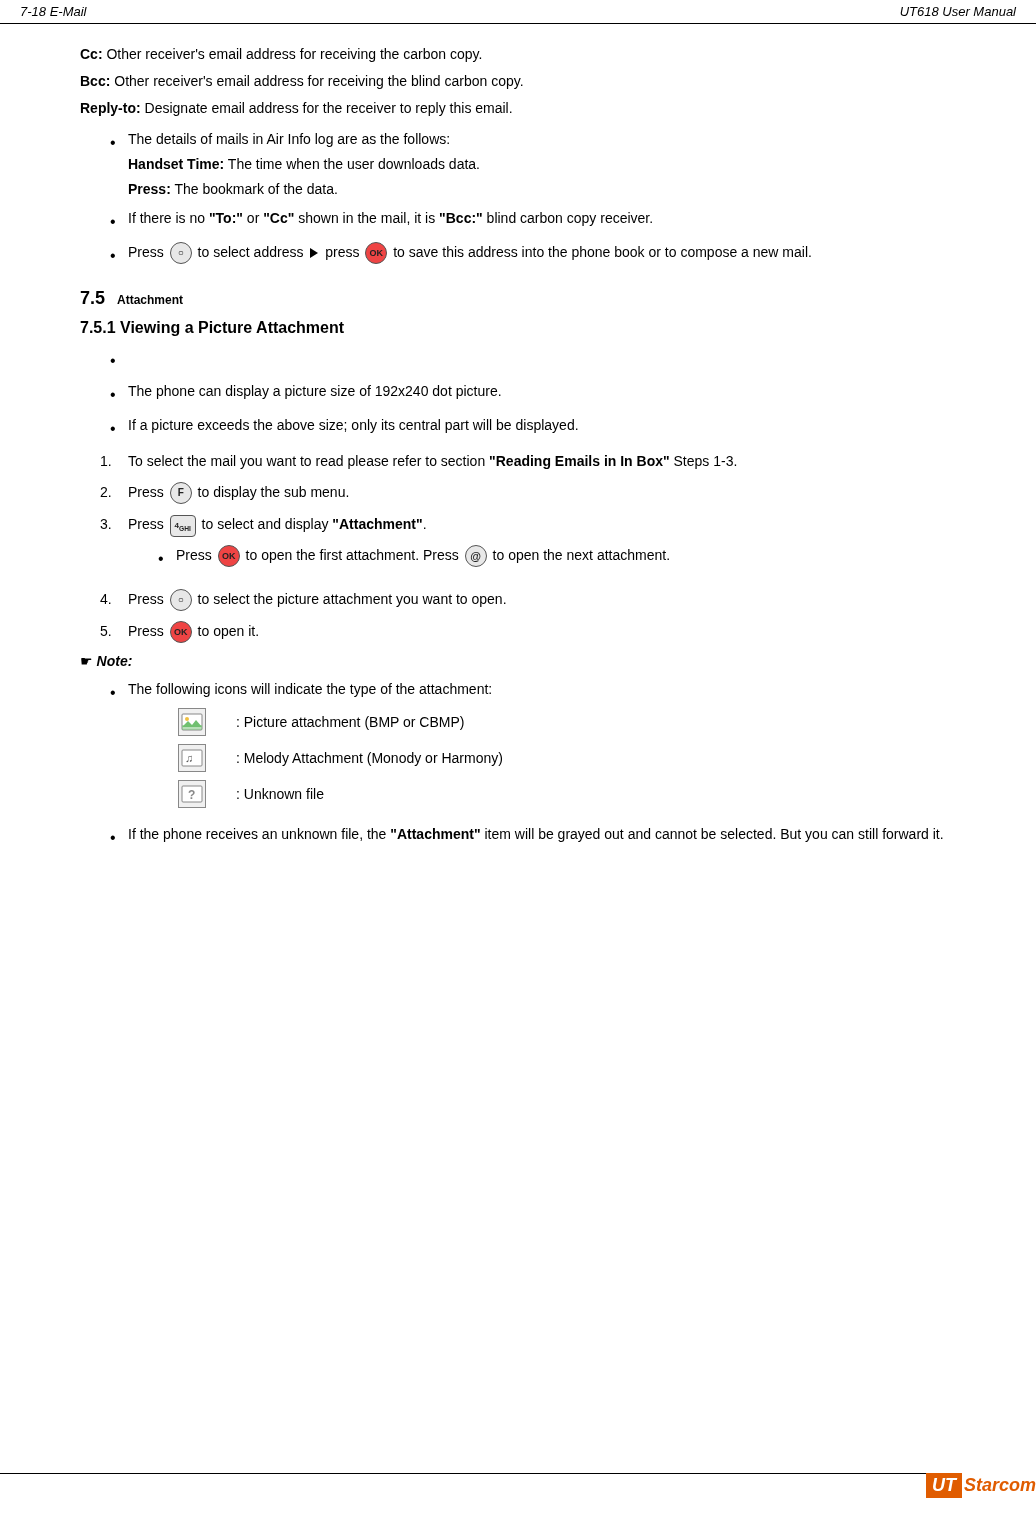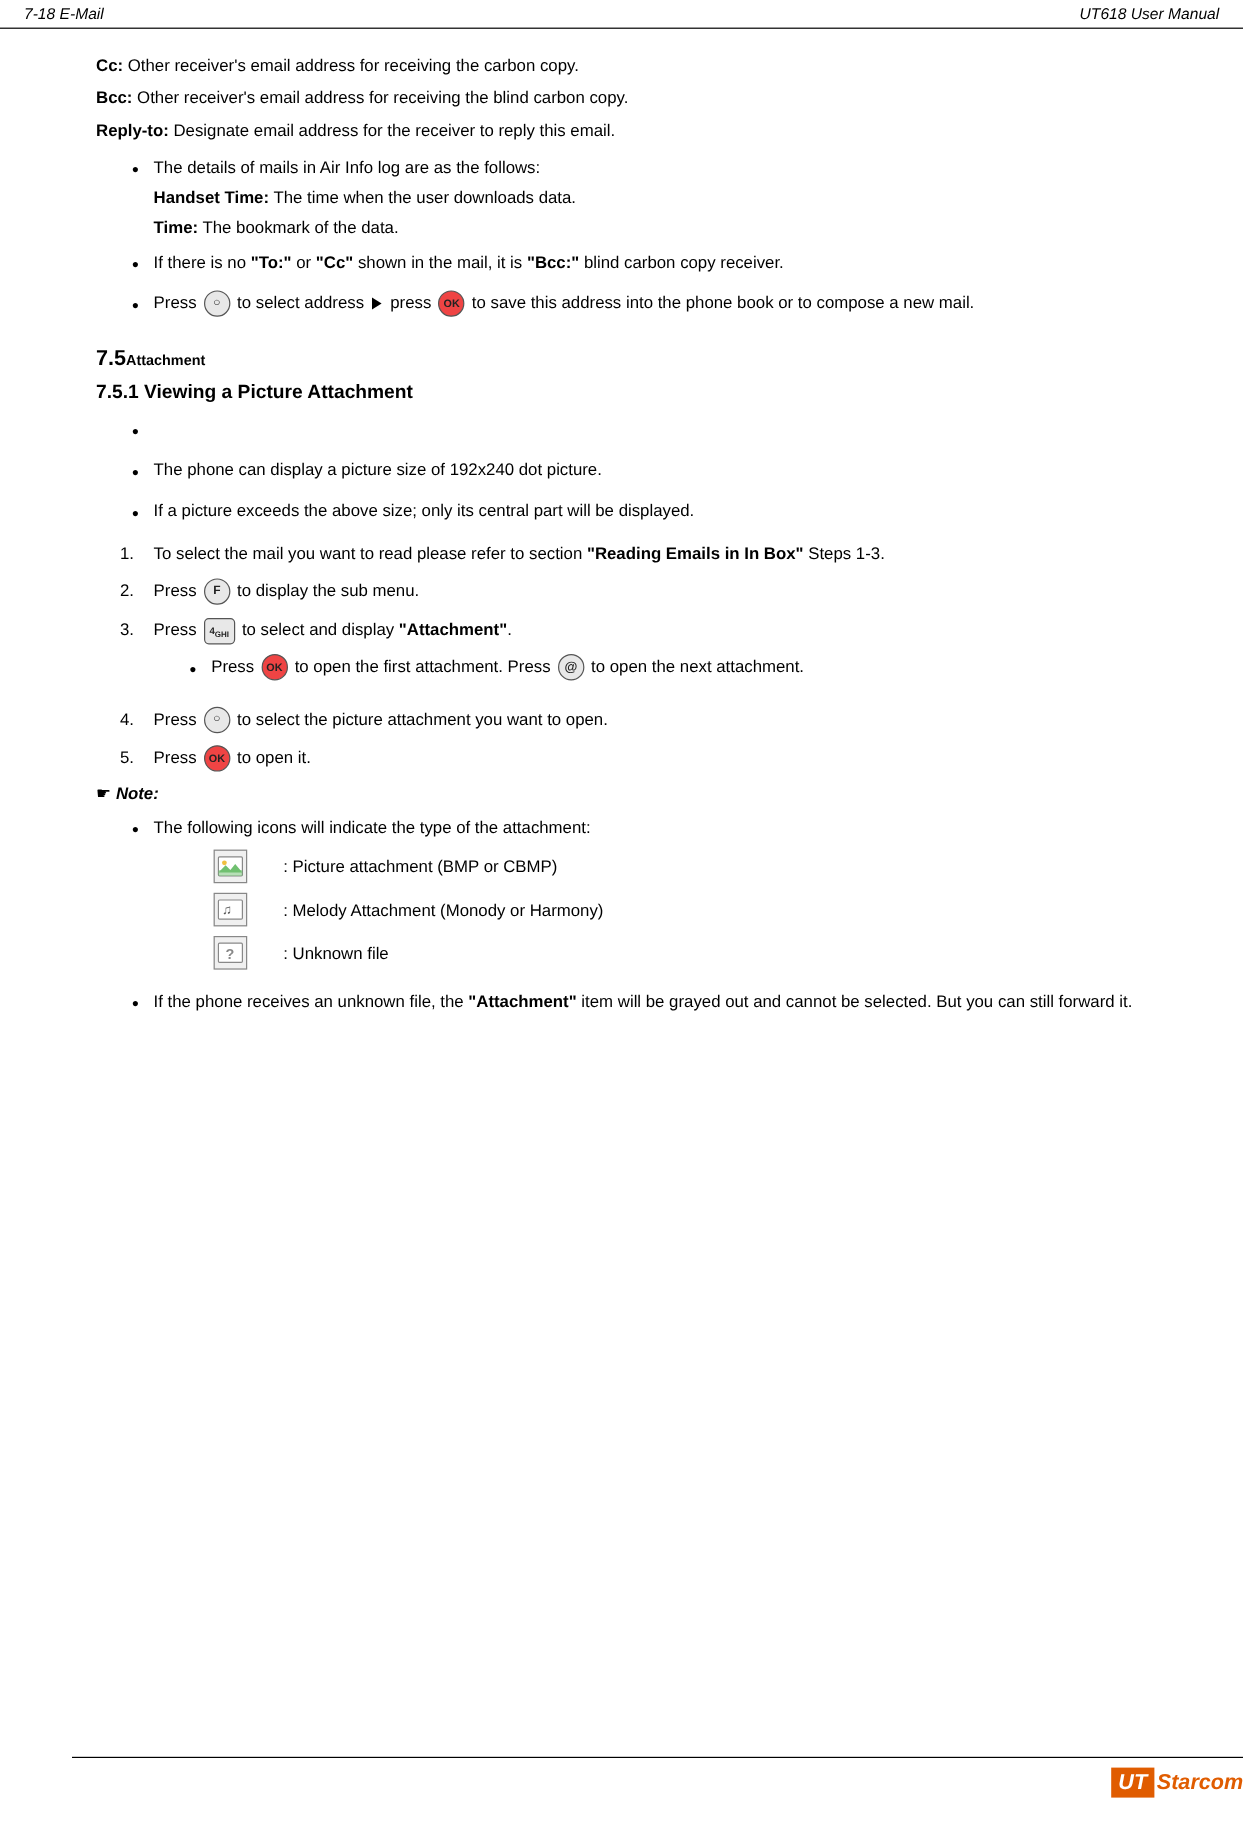--- a/index.html
+++ b/index.html
@@ -138,22 +138,22 @@
       margin-right: 10px;
       font-size: 10px;
       position: relative;
     }
     .footer-bar {
       position: absolute;
       bottom: 20px;
       left: 0;
       right: 0;
       display: flex;
-      flex-direction: column;
-      align-items: flex-end;
+      flex-direction: row;
+      align-items: flex-start;
     }
     .footer-line {
       width: calc(100% - 60px);
       border-top: 1px solid #000;
       margin-bottom: 8px;
     }
     .logo-container {
       display: flex;
       align-items: center;
       gap: 2px;
@@ -199,21 +199,21 @@
   <div class="bullet-section">
     <div class="bullet-item">
       <span class="bullet-dot">•</span>
       <div class="bullet-content">
         <span>The details of mails in Air Info log are as the follows:</span>
         <div style="margin-top:4px;">
           <span class="bold">Handset Time:</span>
           <span> The time when the user downloads data.</span>
         </div>
         <div style="margin-top:4px;">
-          <span class="bold">Time:</span>
+          <span class="bold">Press:</span>
           <span> The bookmark of the data.</span>
         </div>
       </div>
     </div>
 
     <div class="bullet-item">
       <span class="bullet-dot">•</span>
       <div class="bullet-content">
         <span>If there is no <span class="bold">"To:"</span> or <span class="bold">"Cc"</span> shown in the mail, it is <span class="bold">"Bcc:"</span> blind carbon copy receiver.</span>
       </div>
@@ -226,21 +226,21 @@
         <span class="inline-icon">○</span>
         <span> to select address </span>
         <span class="arrow-right"></span>
         <span> press </span>
         <span class="inline-icon-ok">OK</span>
         <span> to save this address into the phone book or to compose a new mail.</span>
       </div>
     </div>
   </div>
 
-  <div style="margin-top: 20px; margin-bottom: 6px; display:flex; align-items: baseline; ">
+  <div style="margin-top: 20px; margin-bottom: 6px; display:flex; align-items: baseline; gap: 12px;">
     <span style="font-size:18px; font-weight:bold;">7.5</span>
     <span style="font-size:12px; font-weight:bold; ">Attachment</span>
   </div>
 
   <div class="section-sub-heading">7.5.1 Viewing a Picture Attachment</div>
 
   <div class="bullet-section">
     <div class="bullet-item">
       <span class="bullet-dot">•</span>
     </div>

